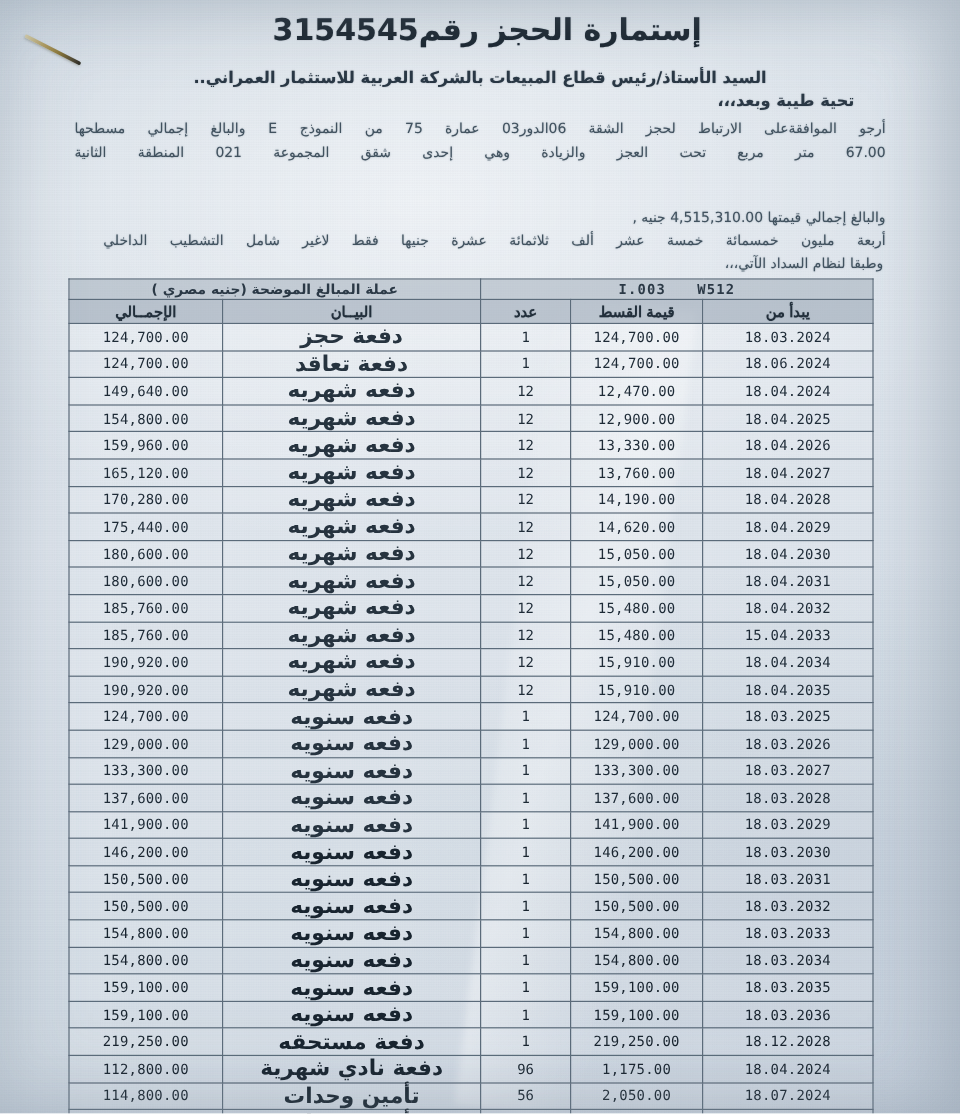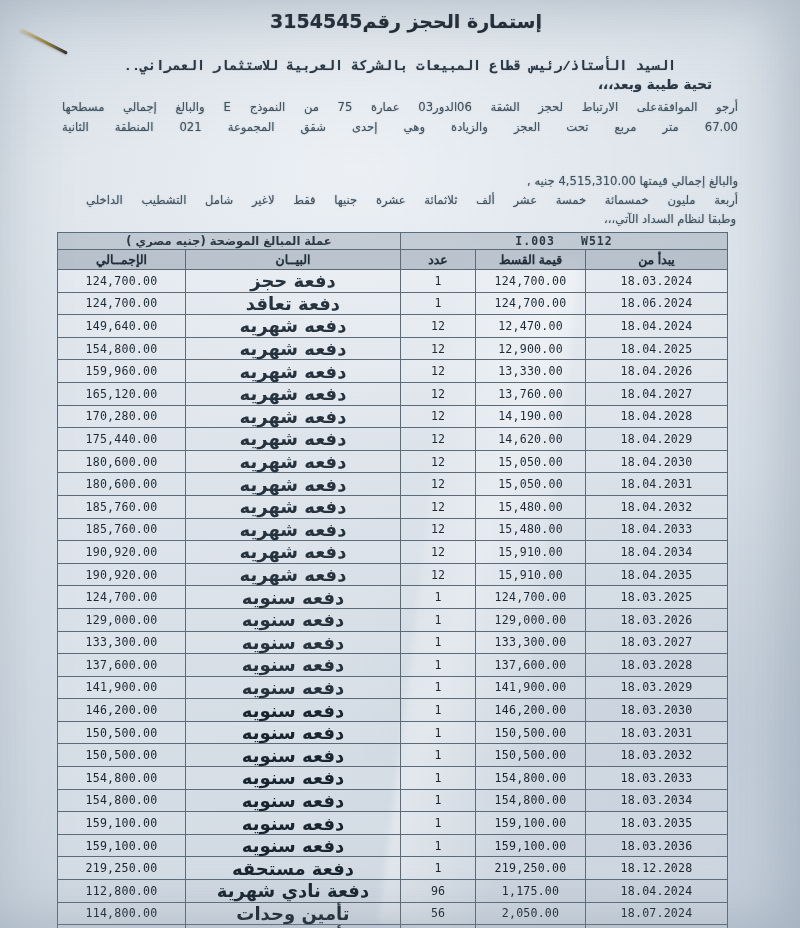--- a/index.html
+++ b/index.html
@@ -43,37 +43,36 @@
   #vignette {
     position: absolute; inset: 0; pointer-events: none;
     box-shadow: inset 0 0 70px rgba(120,136,152,0.30), inset -22px 0 48px rgba(130,145,160,0.22);
   }
 
   
   .doc-title {
     position: absolute;
     top: 10px; left: 12px; right: 0;
     text-align: center;
-    font-size: 19px;
+    font-size: 25px;
     font-weight: bold;
     letter-spacing: 1px;
     color: #1b2630;
     text-shadow: 0 0 1px rgba(40,55,70,0.45);
   }
   .addressee {
     position: absolute;
     top: 57px; right: 88px; left: 88px;
     text-align: center;
     font-size: 13.5px;
     font-weight: bold;
     letter-spacing: .6px;
     color: #2a3845;
     text-shadow: 0 0 1.1px rgba(45,60,75,0.5);
     filter: blur(.18px);
-    font-family: Liberation Mono, monospace;
   }
   .salutation {
     position: absolute;
     top: 76px; right: 88px; left: 88px;
     text-align: right;
     font-size: 13.5px;
     font-weight: bold;
     letter-spacing: .6px;
     color: #2a3845;
     text-shadow: 0 0 1.1px rgba(45,60,75,0.5);
@@ -315,21 +314,21 @@
             <td class="c-total">180,600.00</td>
           </tr>
           <tr>
             <td class="c-date">18.04.2032</td>
             <td class="c-amount">15,480.00</td>
             <td class="c-count">12</td>
             <td class="c-desc">دفعه شهريه</td>
             <td class="c-total">185,760.00</td>
           </tr>
           <tr>
-            <td class="c-date">18.04.2033</td>
+            <td class="c-date">15.04.2033</td>
             <td class="c-amount">15,480.00</td>
             <td class="c-count">12</td>
             <td class="c-desc">دفعه شهريه</td>
             <td class="c-total">185,760.00</td>
           </tr>
           <tr>
             <td class="c-date">18.04.2034</td>
             <td class="c-amount">15,910.00</td>
             <td class="c-count">12</td>
             <td class="c-desc">دفعه شهريه</td>

